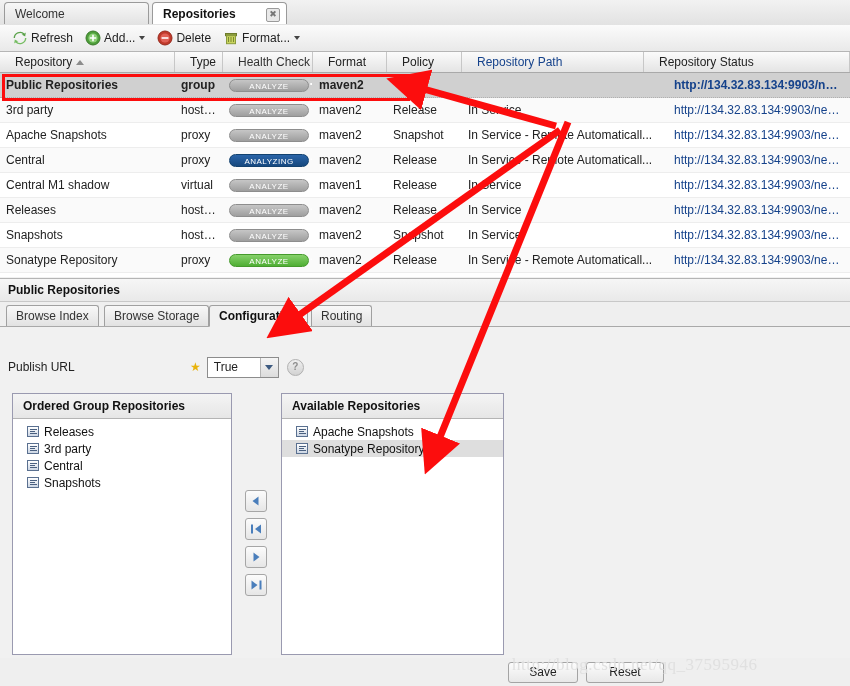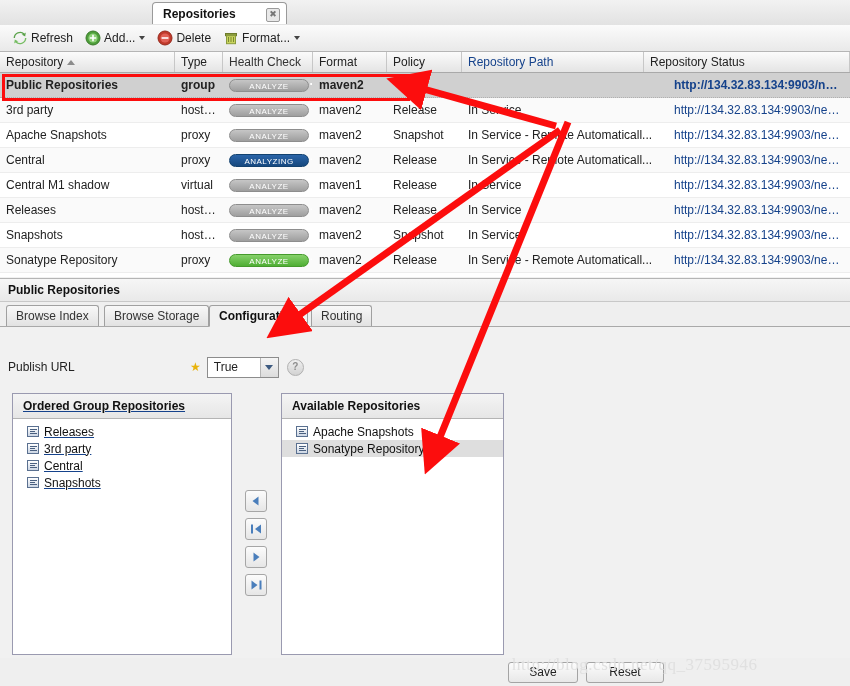--- a/index.html
+++ b/index.html
@@ -52,21 +52,21 @@
 
   
   .grid { position:absolute; left:0; top:52px; width:850px; height:225px; background:#fff; }
   .ghead {
     display:flex; height:21px; box-sizing:border-box;
     background: linear-gradient(#fbfbfb,#e4e4e4);
     border-bottom:1px solid #a9a9a9;
     color:#333; font-size:12px;
   }
   .gh {
-    box-sizing:border-box; padding:3px 6px 0 6px;
+    box-sizing:border-box; padding:3px 6px 0 15px;
     border-right:1px solid #c7c7c7; overflow:hidden; white-space:nowrap;
   }
   .sortarrow { display:inline-block; width:0;height:0; margin-left:4px;
     border-left:4px solid transparent;border-right:4px solid transparent;border-bottom:5px solid #8c8c8c; vertical-align:middle;}
   .grow { display:flex; height:25px; box-sizing:border-box; border-bottom:1px solid #ededed; align-items:center; background:#fff;}
   .grow.alt { background:#fafafa; }
   .grow.sel { background:#d0d0d0; font-weight:bold; color:#000; border-bottom:1px dotted #b0b0b0;}
   .gc { box-sizing:border-box; padding:0 6px; overflow:hidden; white-space:nowrap; text-overflow:ellipsis; font-size:12px;}
   .c-repo { width:175px; color:#222; }
   .c-type { width:48px; color:#222; }
@@ -169,20 +169,23 @@
 
   .arrows { position:absolute; left:0; top:0; width:850px; height:686px; pointer-events:none; }
   .selbox-hl { position:absolute; left:2px; top:74px; width:408px; height:27px; border:3px solid #fc0d0d; box-sizing:border-box; }
 </style>
 </head>
 <body>
 
 <div id="app">
 
   <div class="tabstrip">
+    <div class="tab tab-welcome inactive">
+      <span class="tab-label">Welcome</span>
+    </div>
     <div class="tab tab-repos">
       <span class="tab-label">Repositories</span>
       <span class="tab-close">✖</span>
     </div>
   </div>
 
   <div class="toolbar">
 
     <div class="tbtn">
       <span class="ic">
@@ -336,21 +339,21 @@
     <span class="star">★</span>
     <div class="sel-box">
       <span>True</span>
       <span class="sel-arrow">
         <span style="width:0;height:0;border-left:4px solid transparent;border-right:4px solid transparent;border-top:5px solid #3d5a80;display:block;"></span>
       </span>
     </div>
     <div class="helpic">?</div>
   </div>
 
-  <div class="lpanel" style="left:12px; top:393px; width:220px; height:262px;text-decoration:underline;">
+  <div class="lpanel" style="left:12px; top:393px; width:220px; height:262px;">
     <div class="lpanel-head">Ordered Group Repositories</div>
     <div id="ordered-list" style="padding-top:4px;">
         <div class="litem">
           <span class="fileic">
             <span class="l1"></span>
             <span class="l2"></span>
             <span class="l3"></span>
           </span>
           <span>Releases</span>
         </div>

